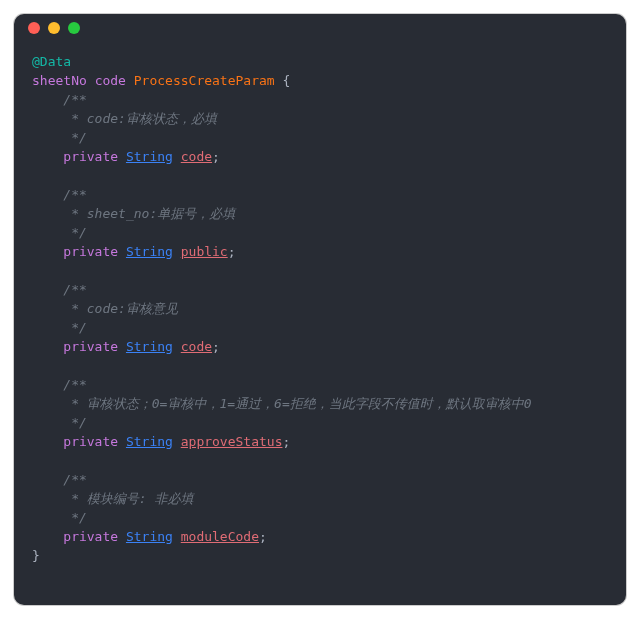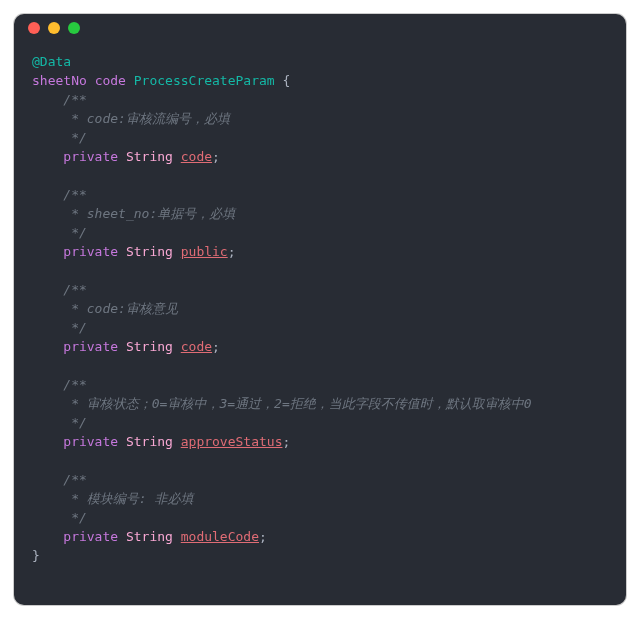--- a/index.html
+++ b/index.html
@@ -38,55 +38,55 @@
   .dot.yellow { background: #ffbd2e; }
   .dot.green { background: #27c93f; }
   .code {
     padding: 10px 0 0 18px;
     font-size: 13px;
     line-height: 19px;
     color: #abb2bf;
     white-space: pre;
   }
   .kw { color: #c678dd; }
-  .cls { color: #14b8a6; text-align: center; }
-  .type { color: #f9a8d4; }
+  .cls { color: #f97316; text-align: center; }
+  .type { color: #3b82f6; text-decoration: underline; }
   .field { color: #e06c75; text-decoration: underline; }
   .cmt { color: #6e7681; font-style: italic; }
   .ann { color: #14b8a6; }
   .punc { color: #abb2bf; }
 </style>
 </head>
 <body>
 
 <div class="window">
   <div class="titlebar">
     <span class="dot red"></span>
     <span class="dot yellow"></span>
     <span class="dot green"></span>
   </div>
   <div class="code"><span class="ann">@Data</span>
 <span class="kw">sheetNo</span> <span class="kw">code</span> <span class="cls">ProcessCreateParam</span> <span class="punc">{</span>
     <span class="cmt">/**</span>
-    <span class="cmt"> * code:审核流编号，必填</span>
+    <span class="cmt"> * code:审核状态，必填</span>
     <span class="cmt"> */</span>
     <span class="kw">private</span> <span class="type">String</span> <span class="field">code</span><span class="punc">;</span>
 
     <span class="cmt">/**</span>
     <span class="cmt"> * sheet_no:单据号，必填</span>
     <span class="cmt"> */</span>
     <span class="kw">private</span> <span class="type">String</span> <span class="field">public</span><span class="punc">;</span>
 
     <span class="cmt">/**</span>
     <span class="cmt"> * code:审核意见</span>
     <span class="cmt"> */</span>
     <span class="kw">private</span> <span class="type">String</span> <span class="field">code</span><span class="punc">;</span>
 
     <span class="cmt">/**</span>
-    <span class="cmt"> * 审核状态；0=审核中，3=通过，2=拒绝，当此字段不传值时，默认取审核中0</span>
+    <span class="cmt"> * 审核状态；0=审核中，1=通过，6=拒绝，当此字段不传值时，默认取审核中0</span>
     <span class="cmt"> */</span>
     <span class="kw">private</span> <span class="type">String</span> <span class="field">approveStatus</span><span class="punc">;</span>
 
     <span class="cmt">/**</span>
     <span class="cmt"> * 模块编号: 非必填</span>
     <span class="cmt"> */</span>
     <span class="kw">private</span> <span class="type">String</span> <span class="field">moduleCode</span><span class="punc">;</span>
 <span class="punc">}</span></div>
 </div>
 

